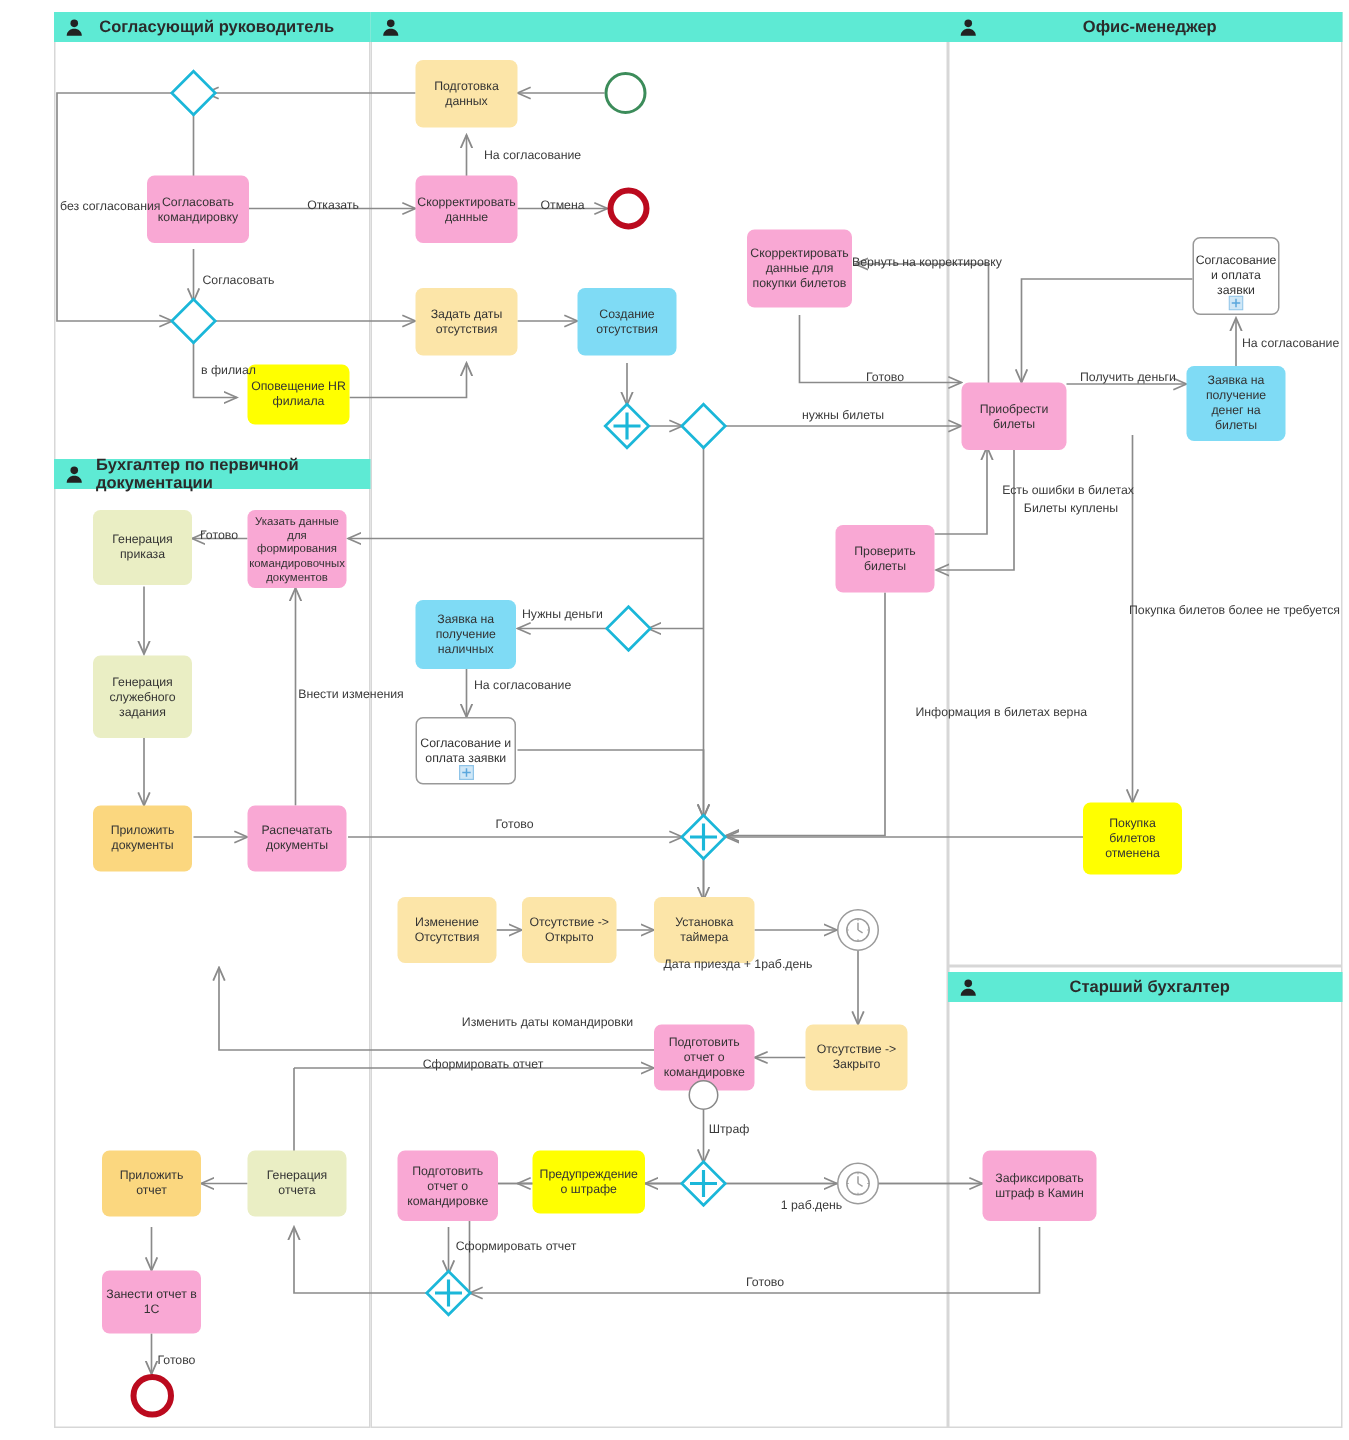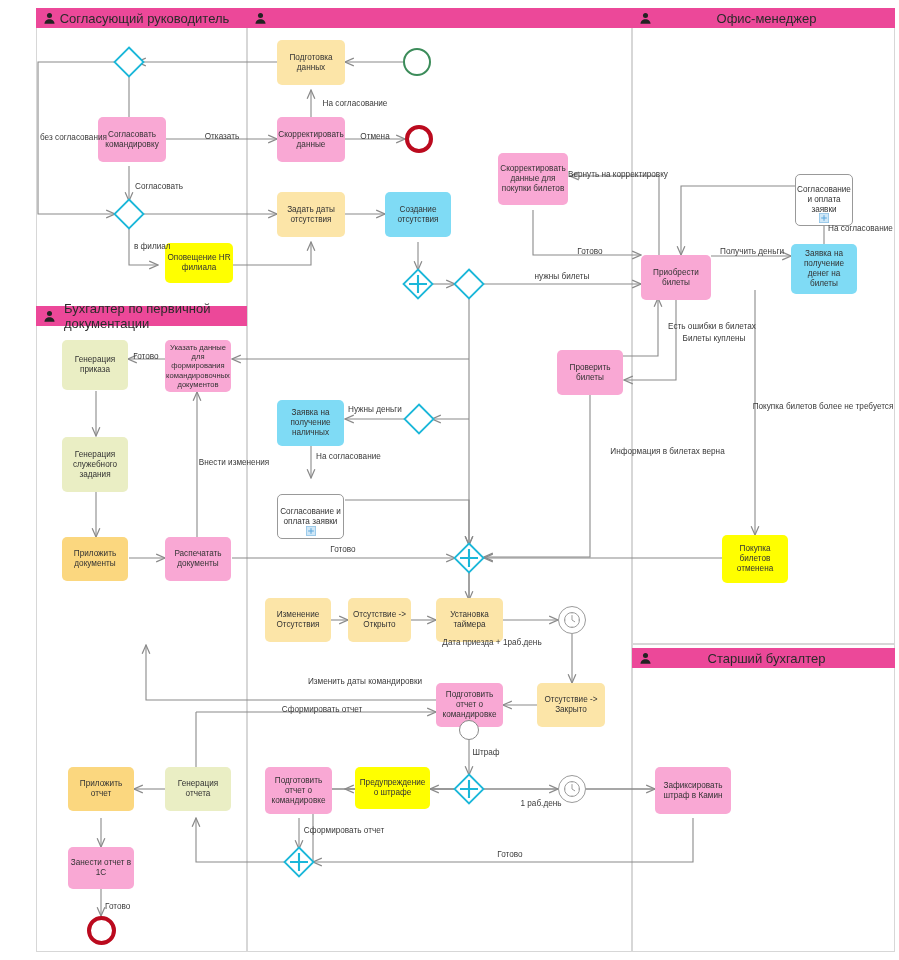--- a/index.html
+++ b/index.html
@@ -2,35 +2,35 @@
 <html lang="ru"><head>
 <meta charset="utf-8">
 <title>BPMN — Командировка</title>
 <style>
   html,body{margin:0;padding:0;background:#ffffff;}
   body{font-family:"Liberation Sans","DejaVu Sans",sans-serif;}
   #canvas{position:relative;width:899px;height:960px;background:#fff;overflow:hidden;}
   #edges{position:absolute;left:0;top:0;width:899px;height:960px;pointer-events:none;}
 
   .lane{position:absolute;box-sizing:border-box;border:1px solid #d7d7d7;background:#fff;}
-  .lane-hdr{position:absolute;box-sizing:border-box;background:#ec4899;
-            display:flex;align-items:center;font-size:13px;color:#2b2b2b;}
+  .lane-hdr{position:absolute;box-sizing:border-box;background:#5eead4;
+            display:flex;align-items:center;font-size:11px;color:#2b2b2b;font-weight:bold;}
   .lane-hdr .ptxt{flex:1;text-align:center;padding-right:14px;}
   .person{width:13px;height:13px;margin-left:7px;flex:0 0 auto;}
 
   .node{position:absolute;box-sizing:border-box;border-radius:5px;
         display:flex;align-items:center;justify-content:center;text-align:center;
         font-size:8.2px;line-height:1.22;color:#333;padding:2px;overflow:hidden;}
   .n-blue{background:#f9a8d4;}
   .n-cyan{background:#7fdbf5;}
   .n-orange{background:#fce5a8;}
   .n-orange2{background:#fbd77f;}
   .n-yellow{background:#ffff00;}
   .n-olive{background:#eaeec4;}
-  .n-sub{background:#ffffff;border:1px solid #999;margin-top:16px;}
+  .n-sub{background:#ffffff;border:1px solid #999;}
 
   .subplus{position:absolute;bottom:2px;left:50%;transform:translateX(-50%);
            width:10px;height:10px;}
 
   .ev{position:absolute;border-radius:50%;box-sizing:border-box;background:transparent;}
   .ev-start{border:2px solid #3c8c5a;}
   .ev-end{border:4px solid #bb0a1e;}
   .ev-bound{border:1.3px solid #888;background:#fff;}
   .ev-timer{border:1.6px solid #9b9b9b;background:#fff;}
   .ev-timer svg{position:absolute;left:50%;top:50%;transform:translate(-50%,-50%);}
@@ -370,21 +370,21 @@
   <div class="lbl ctr" style="left:752px;top:247px;">Получить деньги</div>
   <div class="lbl" style="left:828px;top:224px;">На согласование</div>
   <div class="lbl ctr" style="left:562px;top:272px;">нужны билеты</div>
   <div class="lbl ctr" style="left:712px;top:322px;">Есть ошибки в билетах</div>
   <div class="lbl ctr" style="left:714px;top:334px;">Билеты куплены</div>
   <div class="lbl ctr" style="left:146px;top:352px;">Готово</div>
   <div class="lbl" style="left:348px;top:405px;">Нужны деньги</div>
   <div class="lbl ctr" style="left:234px;top:458px;">Внести изменения</div>
   <div class="lbl" style="left:316px;top:452px;">На согласование</div>
   <div class="lbl ctr" style="left:823px;top:402px;">Покупка билетов более не требуется</div>
-  <div class="lbl ctr" style="left:646px;top:447px;padding-left:43px;">Информация в билетах верна</div>
+  <div class="lbl ctr" style="left:646px;top:470px;padding-left:43px;">Информация в билетах верна</div>
   <div class="lbl ctr" style="left:343px;top:545px;">Готово</div>
   <div class="lbl ctr" style="left:492px;top:638px;">Дата приезда + 1раб.день</div>
   <div class="lbl ctr" style="left:365px;top:677px;">Изменить даты командировки</div>
   <div class="lbl ctr" style="left:322px;top:705px;">Сформировать отчет</div>
   <div class="lbl ctr" style="left:486px;top:748px;">Штраф</div>
   <div class="lbl ctr" style="left:541px;top:799px;">1 раб.день</div>
   <div class="lbl ctr" style="left:344px;top:826px;">Сформировать отчет</div>
   <div class="lbl ctr" style="left:510px;top:850px;">Готово</div>
   <div class="lbl" style="left:105px;top:902px;">Готово</div>
 

